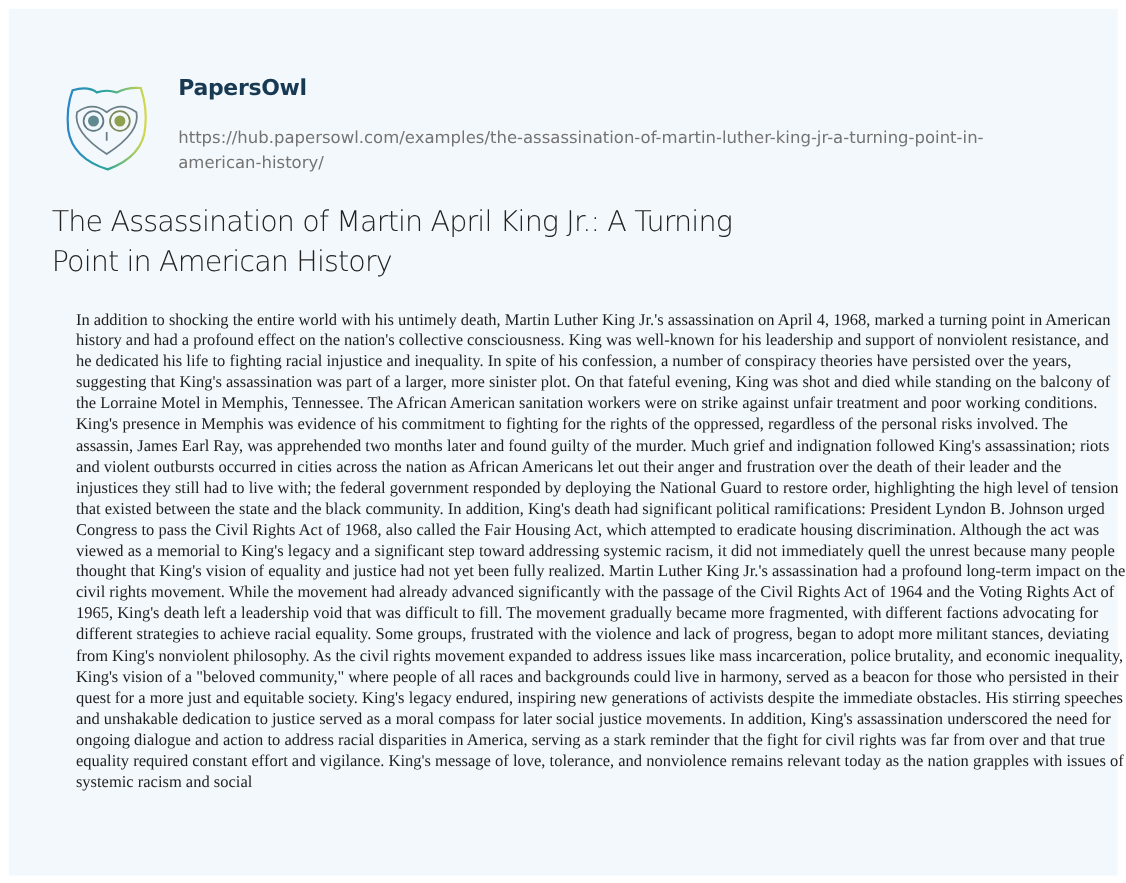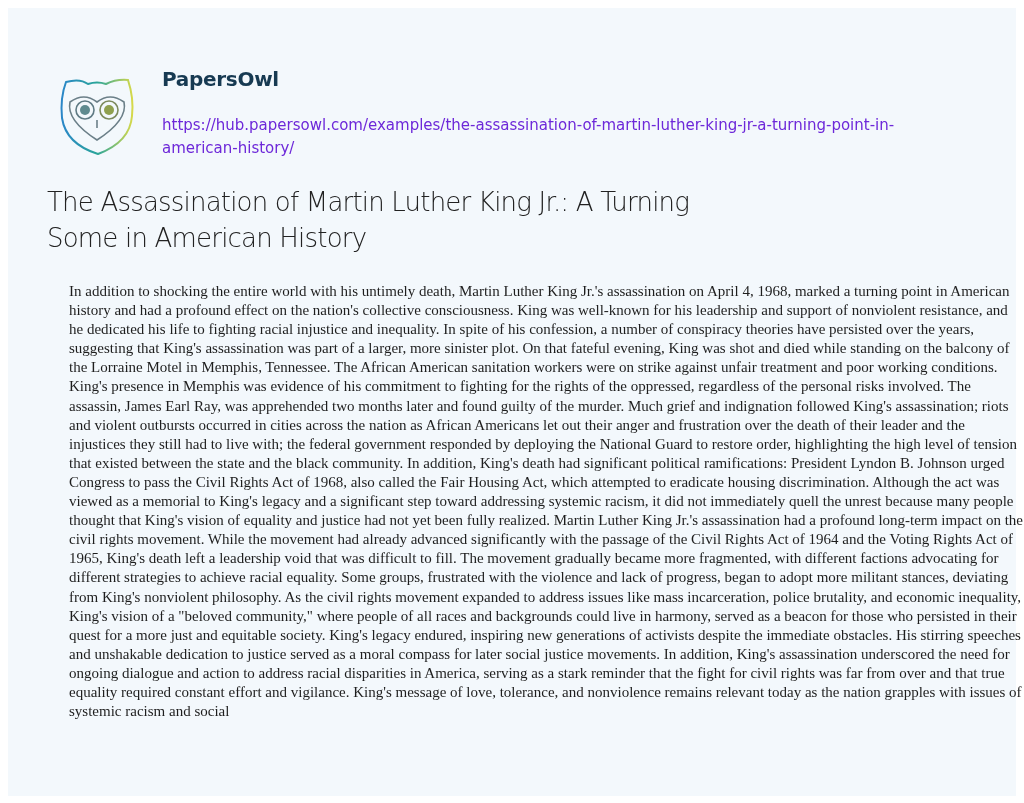--- a/index.html
+++ b/index.html
@@ -17,21 +17,21 @@
   }
   .brand svg { width: 78px; height: 82px; display: block; }
   .brand-name {
     position: absolute; left: 154px; top: 59px;
     font-family: "DejaVu Sans", sans-serif; font-weight: bold;
     font-size: 20px; color: #173a52; letter-spacing: -0.3px;
   }
   .brand-url {
     position: absolute; left: 154px; top: 106px; width: 760px;
     font-family: "DejaVu Sans", sans-serif; font-size: 15px; line-height: 23px;
-    color: #6d28d9;
+    color: #737373;
   }
   .title {
     position: absolute; left: 39px; top: 176px; width: 660px;
     font-family: "DejaVu Sans", sans-serif; font-weight: 300;
     font-size: 26px; line-height: 36px; color: #222;
     letter-spacing: -0.8px;
   }
   .body-text {
     position: absolute; left: 48px; top: 261px; width: 955px;
     font-family: "Liberation Serif", serif; font-size: 15px; line-height: 19.1px;
@@ -55,15 +55,15 @@
       <path d="M12 26 Q26 16 39 26 Q52 16 66 26 Q70 44 39 64 Q8 44 12 26 Z" fill="none" stroke="#6b7f88" stroke-width="1.6"></path>
       <circle cx="27" cy="34" r="9" fill="none" stroke="#5f7a84" stroke-width="1.6"></circle>
       <circle cx="27" cy="34" r="5" fill="#5f8a8f"></circle>
       <circle cx="51" cy="34" r="9" fill="none" stroke="#7c8a5c" stroke-width="1.6"></circle>
       <circle cx="51" cy="34" r="5" fill="#8fa04e"></circle>
       <path d="M39 44 L39 52" stroke="#6b7f88" stroke-width="1.6"></path>
     </svg>
   </div>
   <div class="brand-name">PapersOwl</div>
   <div class="brand-url">https://hub.papersowl.com/examples/the-assassination-of-martin-luther-king-jr-a-turning-point-in-american-history/</div>
-  <h1 class="title" style="margin:0;">The Assassination of Martin Luther King Jr.: A Turning Some in American History</h1>
+  <h1 class="title" style="margin:0;">The Assassination of Martin April King Jr.: A Turning Point in American History</h1>
   <p class="body-text">In addition to shocking the entire world with his untimely death, Martin Luther King Jr.'s assassination on April 4, 1968, marked a turning point in American history and had a profound effect on the nation's collective consciousness. King was well-known for his leadership and support of nonviolent resistance, and he dedicated his life to fighting racial injustice and inequality. In spite of his confession, a number of conspiracy theories have persisted over the years, suggesting that King's assassination was part of a larger, more sinister plot. On that fateful evening, King was shot and died while standing on the balcony of the Lorraine Motel in Memphis, Tennessee. The African American sanitation workers were on strike against unfair treatment and poor working conditions. King's presence in Memphis was evidence of his commitment to fighting for the rights of the oppressed, regardless of the personal risks involved. The assassin, James Earl Ray, was apprehended two months later and found guilty of the murder. Much grief and indignation followed King's assassination; riots and violent outbursts occurred in cities across the nation as African Americans let out their anger and frustration over the death of their leader and the injustices they still had to live with; the federal government responded by deploying the National Guard to restore order, highlighting the high level of tension that existed between the state and the black community. In addition, King's death had significant political ramifications: President Lyndon B. Johnson urged Congress to pass the Civil Rights Act of 1968, also called the Fair Housing Act, which attempted to eradicate housing discrimination. Although the act was viewed as a memorial to King's legacy and a significant step toward addressing systemic racism, it did not immediately quell the unrest because many people thought that King's vision of equality and justice had not yet been fully realized. Martin Luther King Jr.'s assassination had a profound long-term impact on the civil rights movement. While the movement had already advanced significantly with the passage of the Civil Rights Act of 1964 and the Voting Rights Act of 1965, King's death left a leadership void that was difficult to fill. The movement gradually became more fragmented, with different factions advocating for different strategies to achieve racial equality. Some groups, frustrated with the violence and lack of progress, began to adopt more militant stances, deviating from King's nonviolent philosophy. As the civil rights movement expanded to address issues like mass incarceration, police brutality, and economic inequality, King's vision of a "beloved community," where people of all races and backgrounds could live in harmony, served as a beacon for those who persisted in their quest for a more just and equitable society. King's legacy endured, inspiring new generations of activists despite the immediate obstacles. His stirring speeches and unshakable dedication to justice served as a moral compass for later social justice movements. In addition, King's assassination underscored the need for ongoing dialogue and action to address racial disparities in America, serving as a stark reminder that the fight for civil rights was far from over and that true equality required constant effort and vigilance. King's message of love, tolerance, and nonviolence remains relevant today as the nation grapples with issues of systemic racism and social</p>
 </div>
 
 </body></html>

